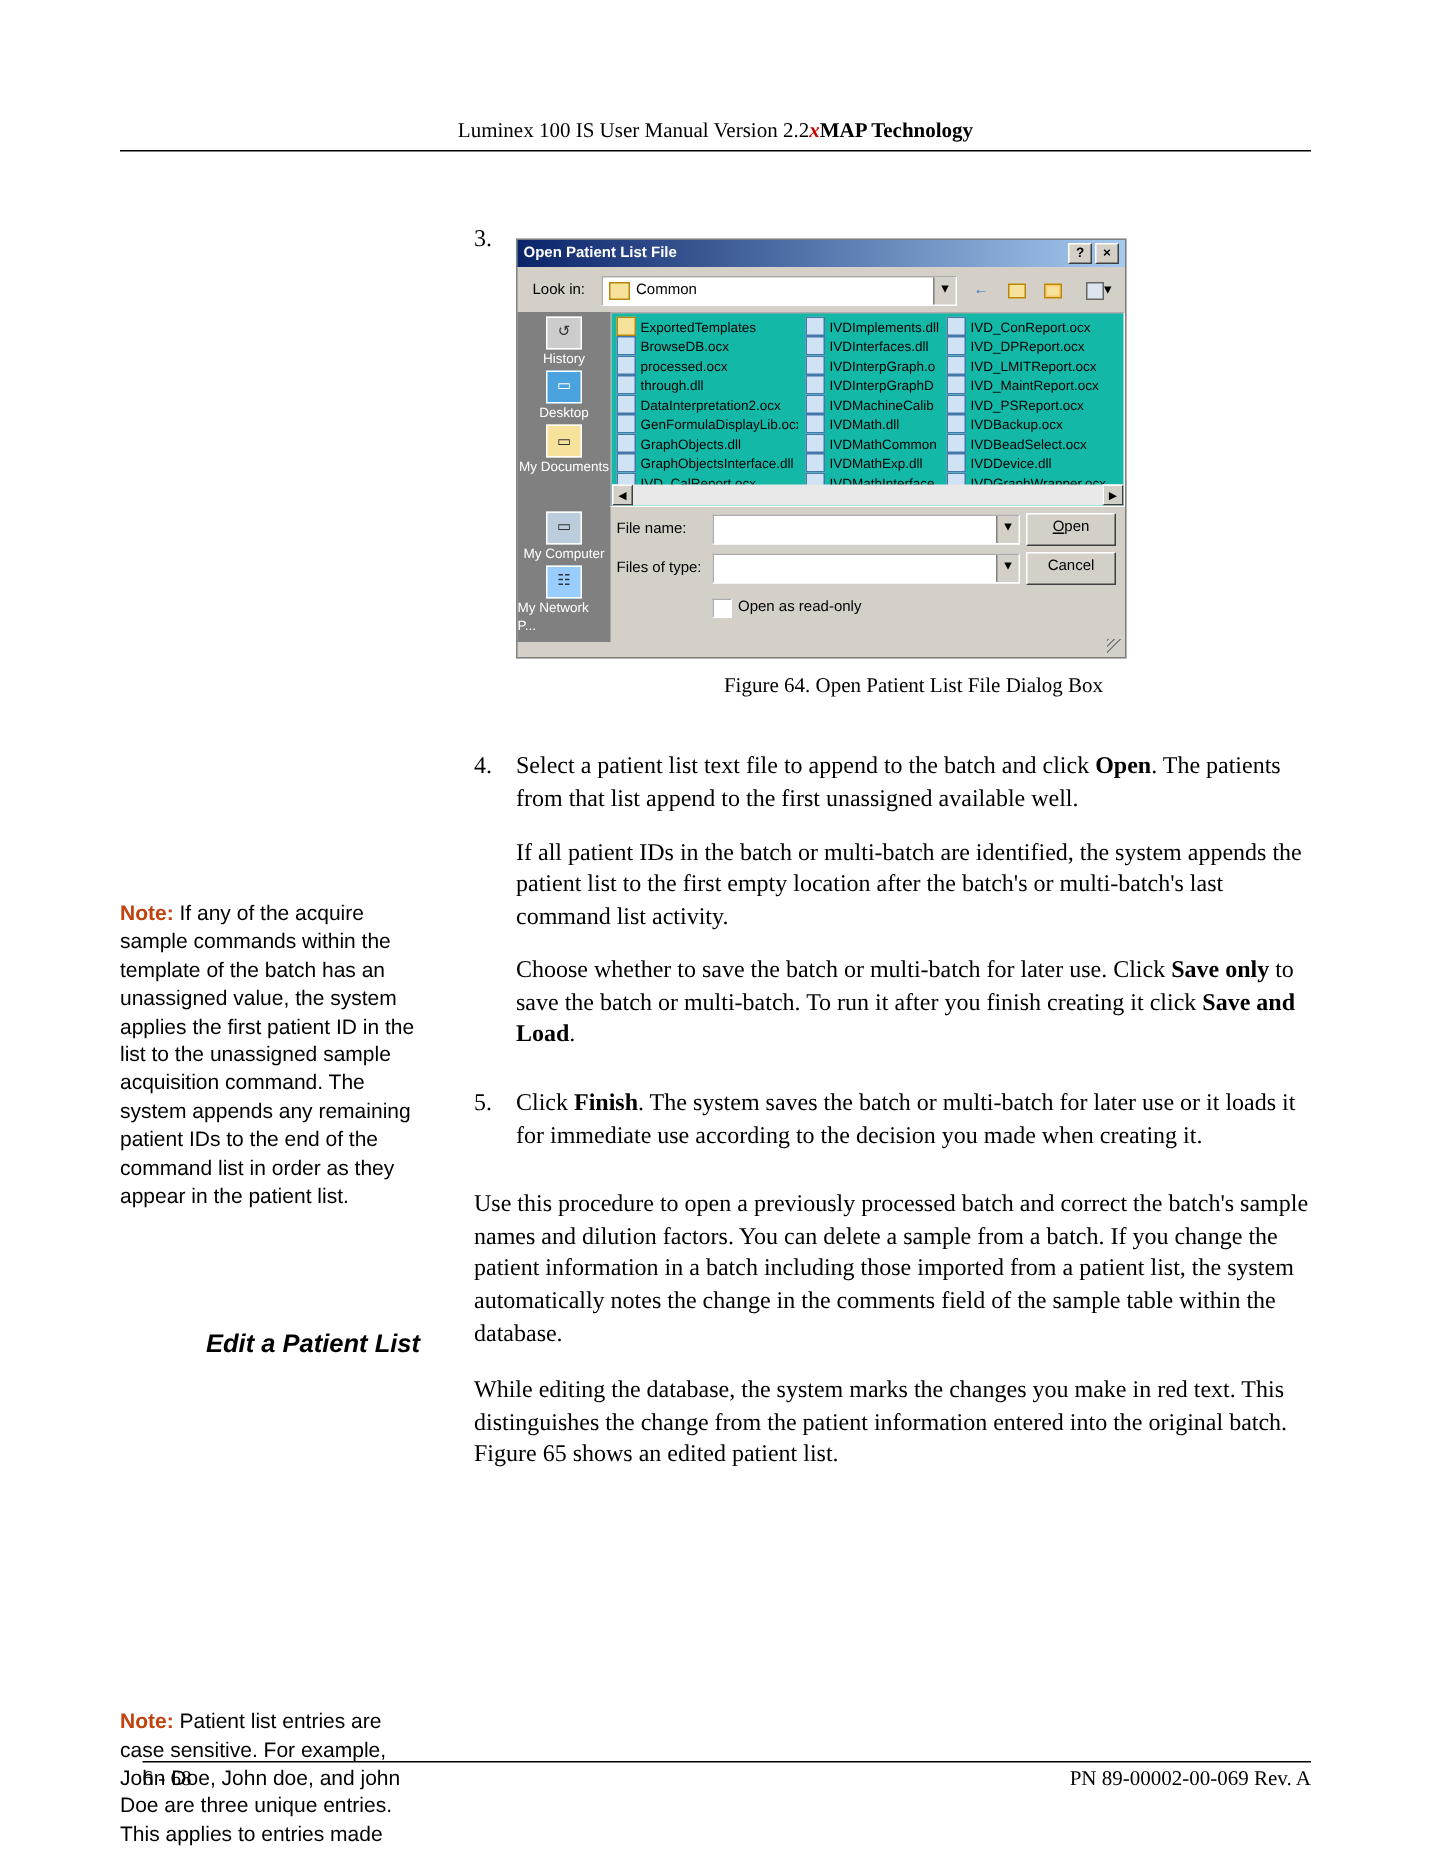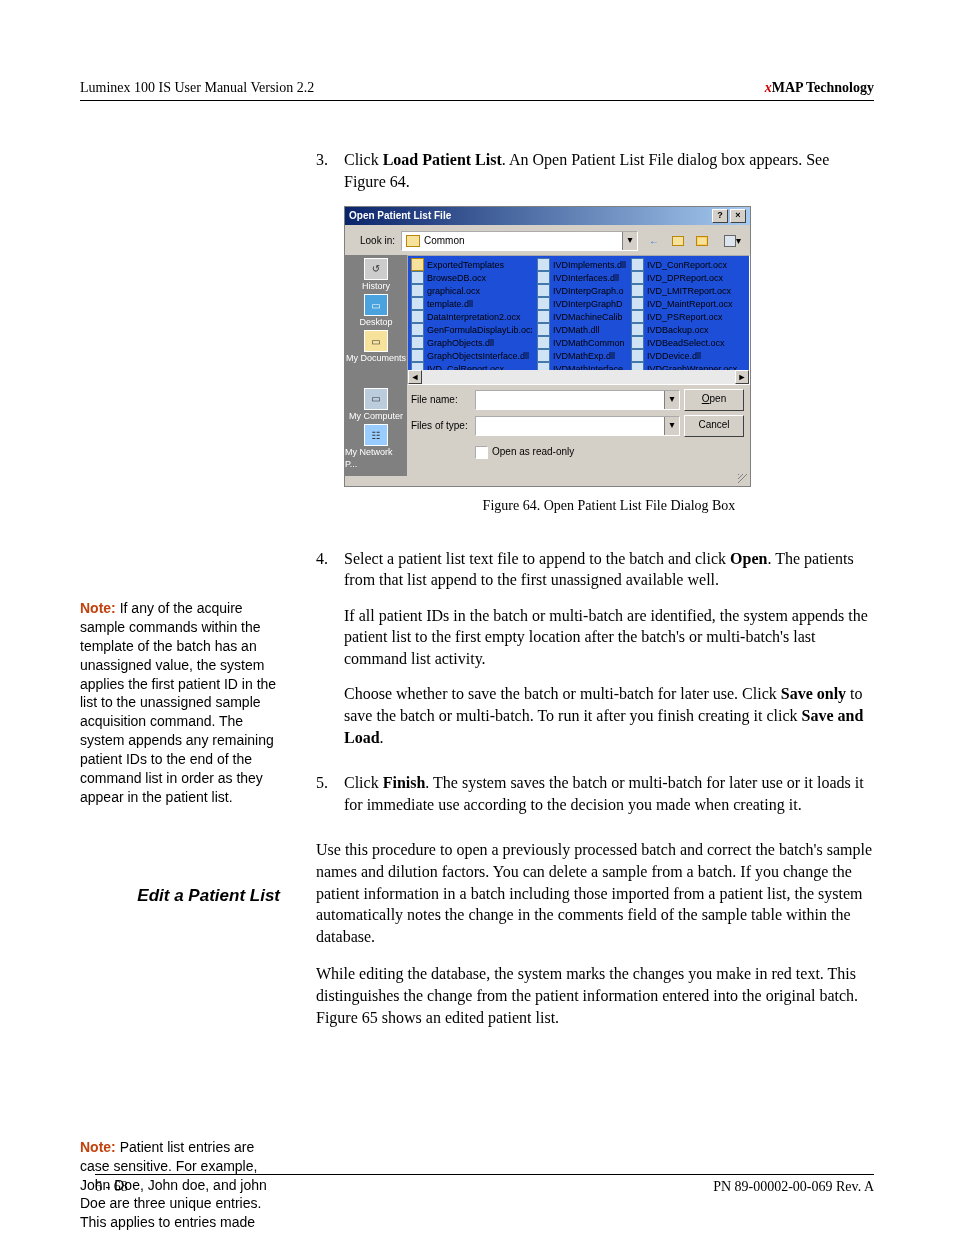--- a/index.html
+++ b/index.html
@@ -11,21 +11,21 @@
   }
   .page {
     width: 954px;
     height: 1235px;
     box-sizing: border-box;
     padding: 80px 80px 40px 80px;
     position: relative;
   }
   .header {
     display: flex;
-    justify-content: space-between;
+    justify-content: center;
     font-size: 14px;
     border-bottom: 1px solid #000;
     padding-bottom: 4px;
     margin-bottom: 48px;
   }
   .header .right { font-weight: bold; }
   .header .right .xi { font-style: italic; color: #c00; font-weight: bold; }
   .cols {
     display: flex;
     gap: 36px;
@@ -90,21 +90,21 @@
     width: 14px; height: 12px;
     background: #d4d0c8;
     border: 1px solid #fff;
     border-right-color:#404040; border-bottom-color:#404040;
     color:#000; text-align:center; line-height:10px; font-size:9px;
   }
   .lookrow {
     display:flex; align-items:center; gap:6px;
     padding: 6px 6px 4px 10px;
   }
-  .lookrow label { width: 40px; text-align:right; }
+  .lookrow label { width: 40px; text-align:left; }
   .lookselect {
     flex: 1;
     height: 18px;
     border: 1px inset #fff;
     background:#fff;
     display:flex; align-items:center;
     padding: 0 14px 0 4px;
     position: relative;
     gap:4px;
   }
@@ -143,21 +143,21 @@
   }
   .place { display:flex; flex-direction:column; align-items:center; padding:1px 0;}
   .place .pi {
     width:22px; height:20px; border:1px solid #fff;
     background:#ccc;
     display:flex; align-items:center; justify-content:center;
     font-size:10px; color:#333;
   }
   .files {
     flex:1;
-    background:#1d4ed8;
+    background:#14b8a6;
     border: 1px inset #fff;
     display:flex;
     overflow:hidden;
     position:relative;
   }
   .filecol {
     width: 122px;
     padding: 2px 2px;
     font-size: 9px;
     line-height: 12px;
@@ -269,21 +269,20 @@
       <div class="note-block2">
         <span class="note-label">Note:</span><span> Patient list entries are case sensitive. For example, John Doe, John doe, and john Doe are three unique entries. This applies to entries made through the graphical user interface or in a file.</span>
       </div>
     </div>
 
     <div class="maincol">
 
       <div class="step">
         <div class="num">3.</div>
         <div class="body">
-          <p><span>Click </span><span class="bold">Load Patient List</span><span>. An Open Patient List File dialog box appears. See Figure 64.</span></p>
 
           <div class="dialog">
             <div class="titlebar">
               <span>Open Patient List File</span>
               <span class="titleicons">
                 <span class="icn">?</span>
                 <span class="icn">×</span>
               </span>
             </div>
             <div class="lookrow">
@@ -327,25 +326,25 @@
                   <div class="f">
                       <span class="ico fold"></span>
                       <span>ExportedTemplates</span>
                     </div>
                   <div class="f">
                       <span class="ico"></span>
                       <span>BrowseDB.ocx</span>
                     </div>
                   <div class="f">
                       <span class="ico"></span>
-                      <span>graphical.ocx</span>
-                    </div>
-                  <div class="f">
-                      <span class="ico"></span>
-                      <span>template.dll</span>
+                      <span>processed.ocx</span>
+                    </div>
+                  <div class="f">
+                      <span class="ico"></span>
+                      <span>through.dll</span>
                     </div>
                   <div class="f">
                       <span class="ico"></span>
                       <span>DataInterpretation2.ocx</span>
                     </div>
                   <div class="f">
                       <span class="ico"></span>
                       <span>GenFormulaDisplayLib.ocx</span>
                     </div>
                   <div class="f">

